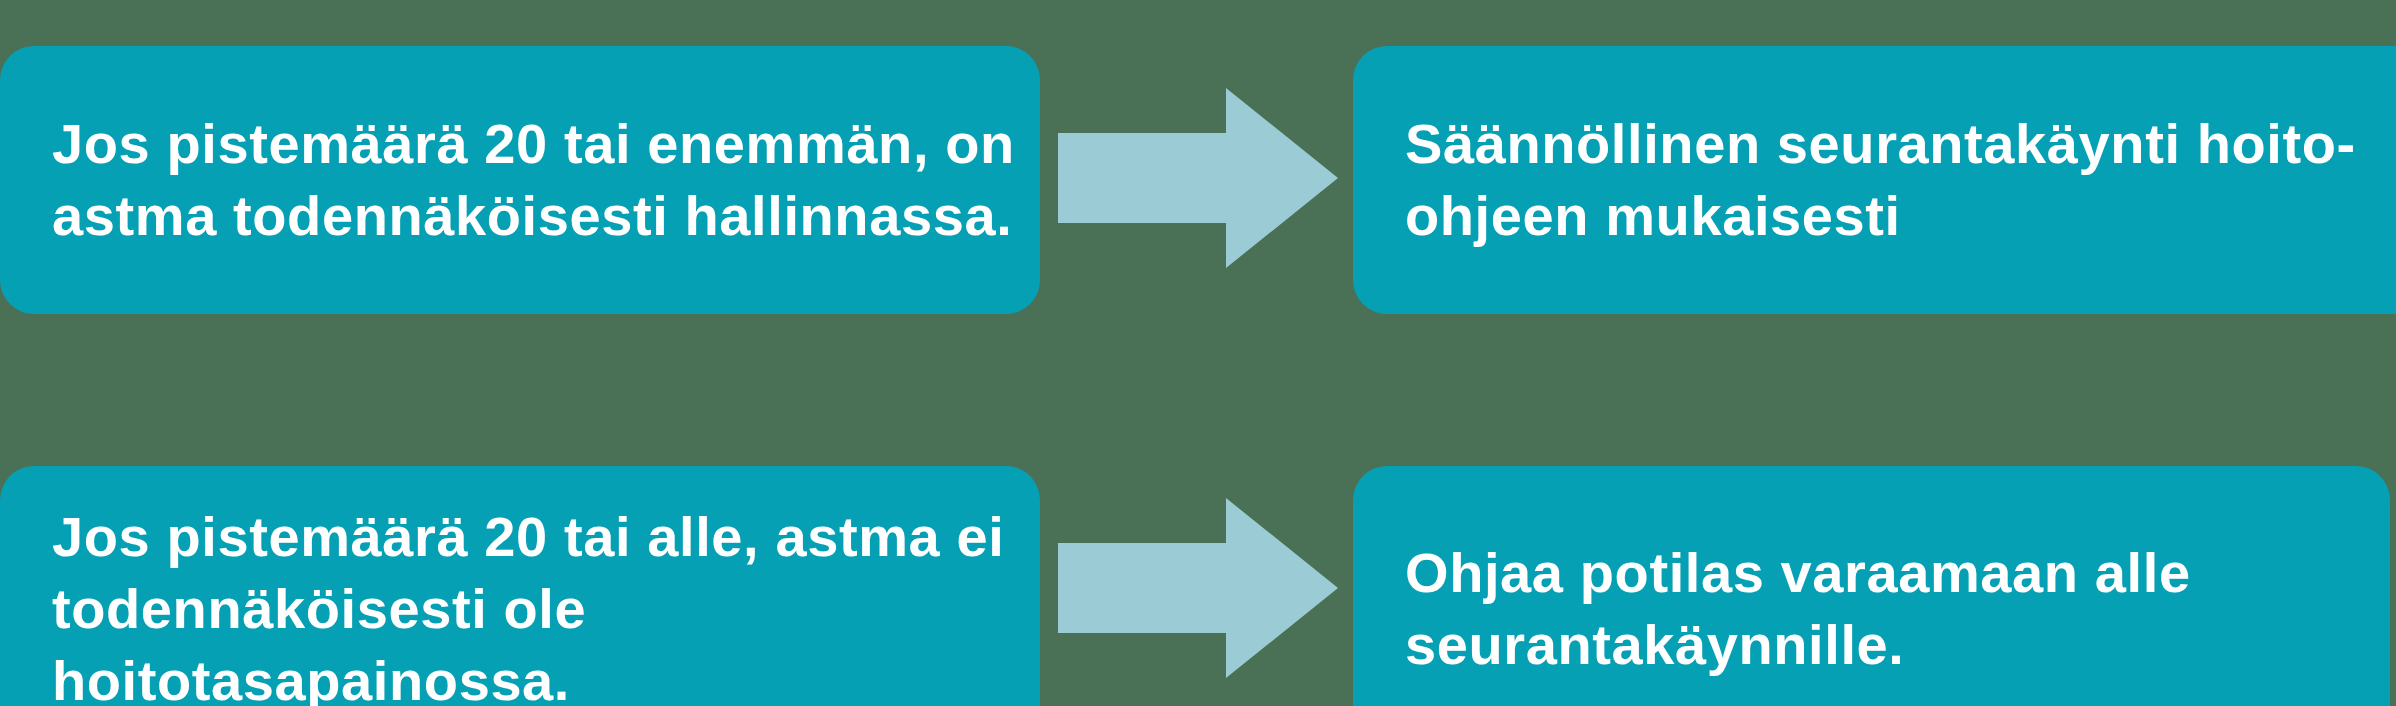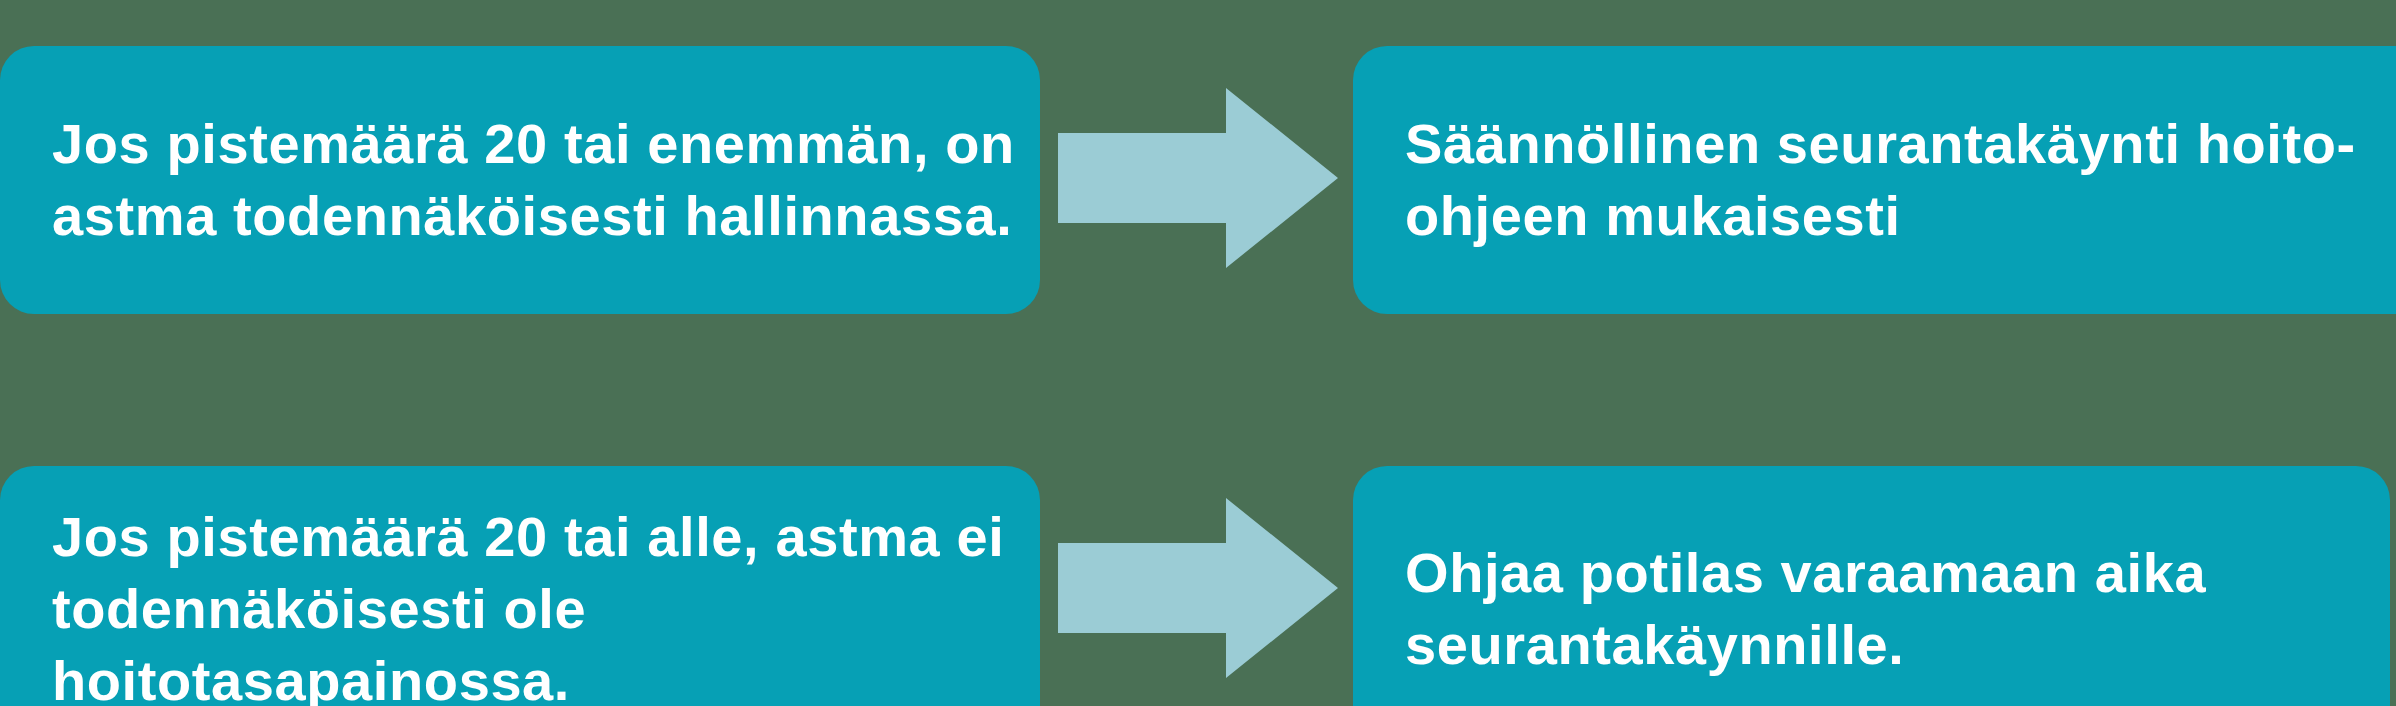--- a/index.html
+++ b/index.html
@@ -114,16 +114,16 @@
     <div class="box-text">Jos pistemäärä 20 tai alle, astma ei todennäköisesti ole hoitotasapainossa.</div>
   </div>
 
   <div class="arrow" id="arrow-low">
     <svg viewBox="0 0 280 180" preserveAspectRatio="none">
       <polygon points="0,45 168,45 168,0 280,90 168,180 168,135 0,135" fill="#9bccd5"></polygon>
     </svg>
   </div>
 
   <div class="box" id="box-action-low">
-    <div class="box-text">Ohjaa potilas varaamaan aika seurantakäynnille.</div>
+    <div class="box-text">Ohjaa potilas varaamaan alle seurantakäynnille.</div>
   </div>
 
 </div>
 
 </body></html>

